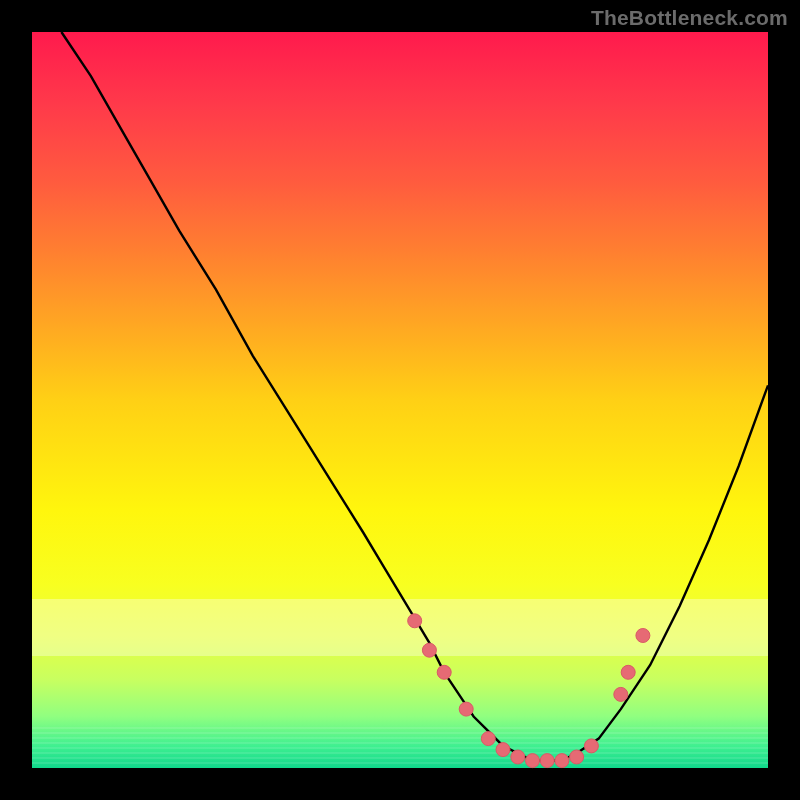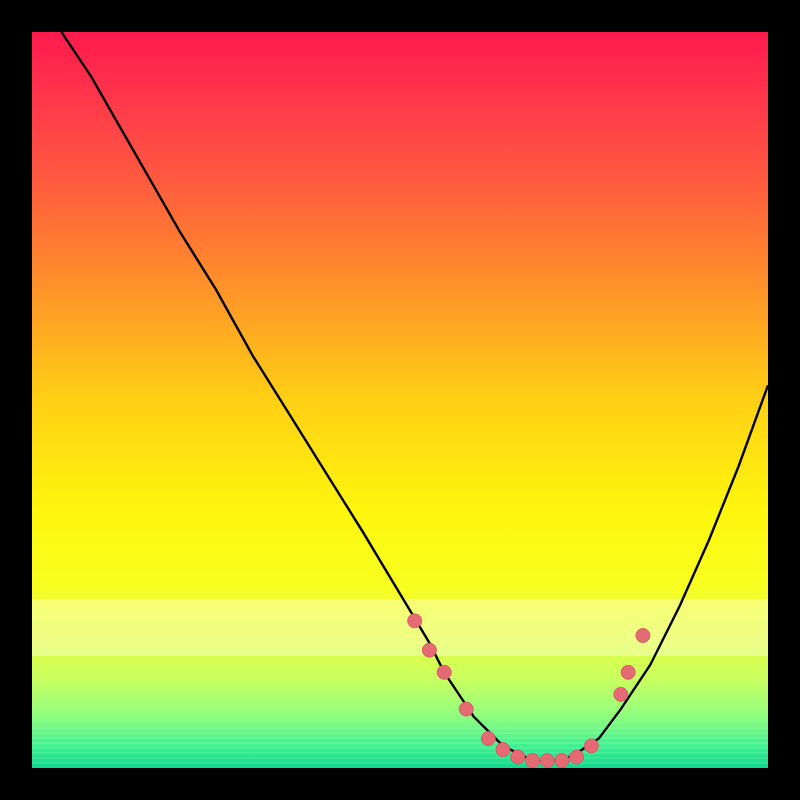--- a/index.html
+++ b/index.html
@@ -81,20 +81,21 @@
   .marker {
     fill: #e66a74;
     stroke: #d95a65;
     stroke-width: 1;
   }
 </style>
 </head>
 <body>
 
 <div class="frame">
+  <div class="attribution">TheBottleneck.com</div>
 
   <div class="plot">
 
     <div class="pale-band" style="top:567px;height:57px;"></div>
 
     <div class="stripes">
       <div style="bottom:4px;"></div>
       <div style="bottom:9px;"></div>
       <div style="bottom:14px;"></div>
       <div style="bottom:19px;"></div>

